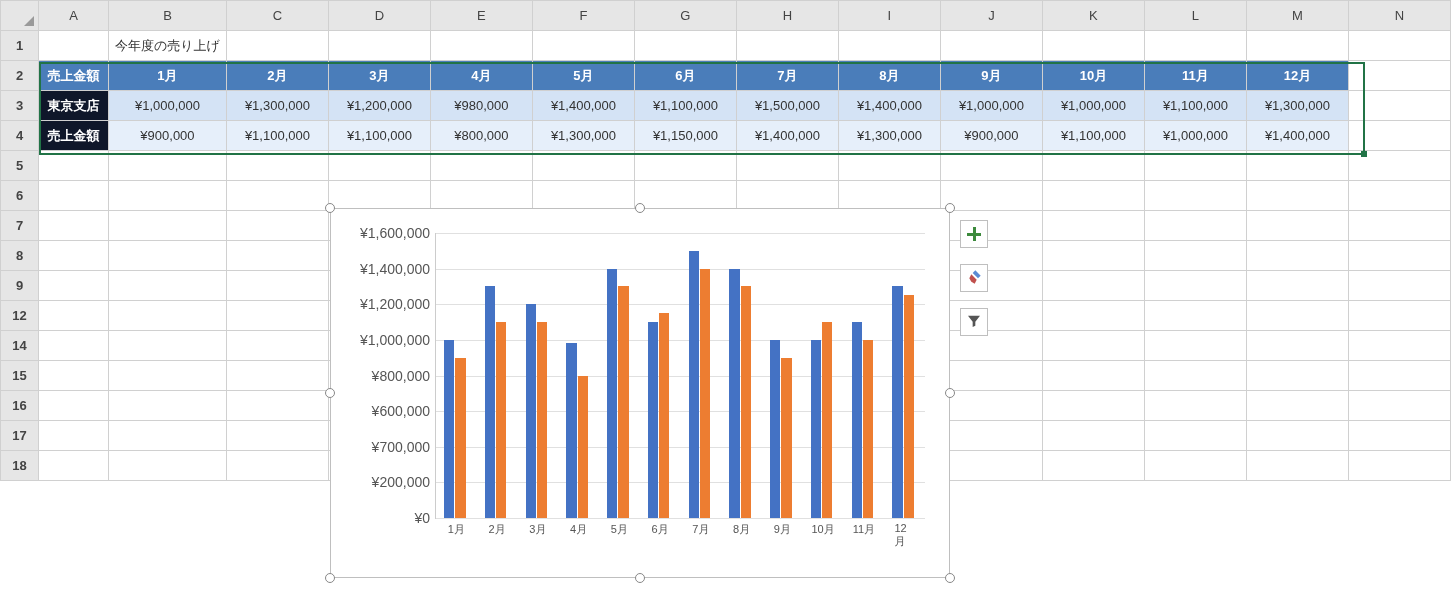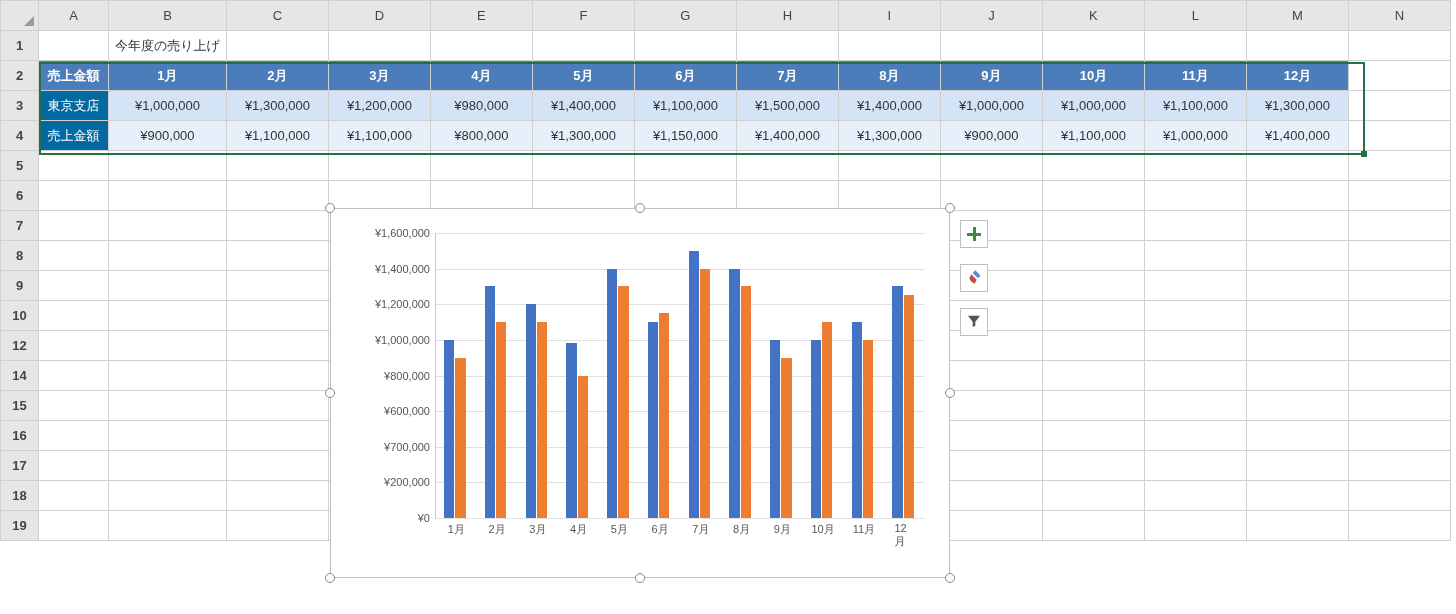--- a/index.html
+++ b/index.html
@@ -59,24 +59,24 @@
 
   
   .tbl-head {
     background:#4a7dba;
     color:#fff;
     text-align:center;
     font-weight:bold;
     border:1px solid #7aa3d0;
   }
   .tbl-rowlabel {
-    background:#0369a1;
+    background:#0f172a;
     color:#fff;
     text-align:center;
-    font-weight:normal;
+    font-weight:bold;
     border:1px solid #7aa3d0;
   }
   .tbl-data {
     background:#e6effa;
     text-align:right;
     border:1px solid #b5cbe4;
   }
   .tbl-data.alt { background:#d4e3f5; }
 
   
@@ -118,21 +118,21 @@
     right:10px; bottom:28px;
     border-left:1px solid #ccc;
     border-bottom:1px solid #ccc;
   }
   .hline{position:absolute;left:0;right:0;height:0;border-top:1px solid #e0e0e0;}
   .ytick{
     position:absolute;
     right:100%;
     transform:translateY(50%);
     padding-right:6px;
-    font-size:11px;
+    font-size:14px;
     color:#555;
     white-space:nowrap;
     bottom:0;
   }
   .bar{
     position:absolute;
     bottom:0;
   }
   .bar.s0{background:#4472c4;}
   .bar.s1{background:#ed7d31;}
@@ -339,37 +339,20 @@
         <td class="cell"></td>
         <td class="cell"></td>
         <td class="cell"></td>
         <td class="cell"></td>
         <td class="cell"></td>
         <td class="cell"></td>
         <td class="cell"></td>
         <td class="cell"></td>
       </tr>
       <tr>
-        <th class="row-header">10</th>
-        <td class="cell"></td>
-        <td class="cell"></td>
-        <td class="cell"></td>
-        <td class="cell"></td>
-        <td class="cell"></td>
-        <td class="cell"></td>
-        <td class="cell"></td>
-        <td class="cell"></td>
-        <td class="cell"></td>
-        <td class="cell"></td>
-        <td class="cell"></td>
-        <td class="cell"></td>
-        <td class="cell"></td>
-        <td class="cell"></td>
-      </tr>
-      <tr>
         <th class="row-header">12</th>
         <td class="cell"></td>
         <td class="cell"></td>
         <td class="cell"></td>
         <td class="cell"></td>
         <td class="cell"></td>
         <td class="cell"></td>
         <td class="cell"></td>
         <td class="cell"></td>
         <td class="cell"></td>
@@ -442,37 +425,20 @@
         <td class="cell"></td>
         <td class="cell"></td>
         <td class="cell"></td>
         <td class="cell"></td>
         <td class="cell"></td>
         <td class="cell"></td>
         <td class="cell"></td>
       </tr>
       <tr>
         <th class="row-header">18</th>
-        <td class="cell"></td>
-        <td class="cell"></td>
-        <td class="cell"></td>
-        <td class="cell"></td>
-        <td class="cell"></td>
-        <td class="cell"></td>
-        <td class="cell"></td>
-        <td class="cell"></td>
-        <td class="cell"></td>
-        <td class="cell"></td>
-        <td class="cell"></td>
-        <td class="cell"></td>
-        <td class="cell"></td>
-        <td class="cell"></td>
-      </tr>
-      <tr>
-        <th class="row-header">19</th>
         <td class="cell"></td>
         <td class="cell"></td>
         <td class="cell"></td>
         <td class="cell"></td>
         <td class="cell"></td>
         <td class="cell"></td>
         <td class="cell"></td>
         <td class="cell"></td>
         <td class="cell"></td>
         <td class="cell"></td>

